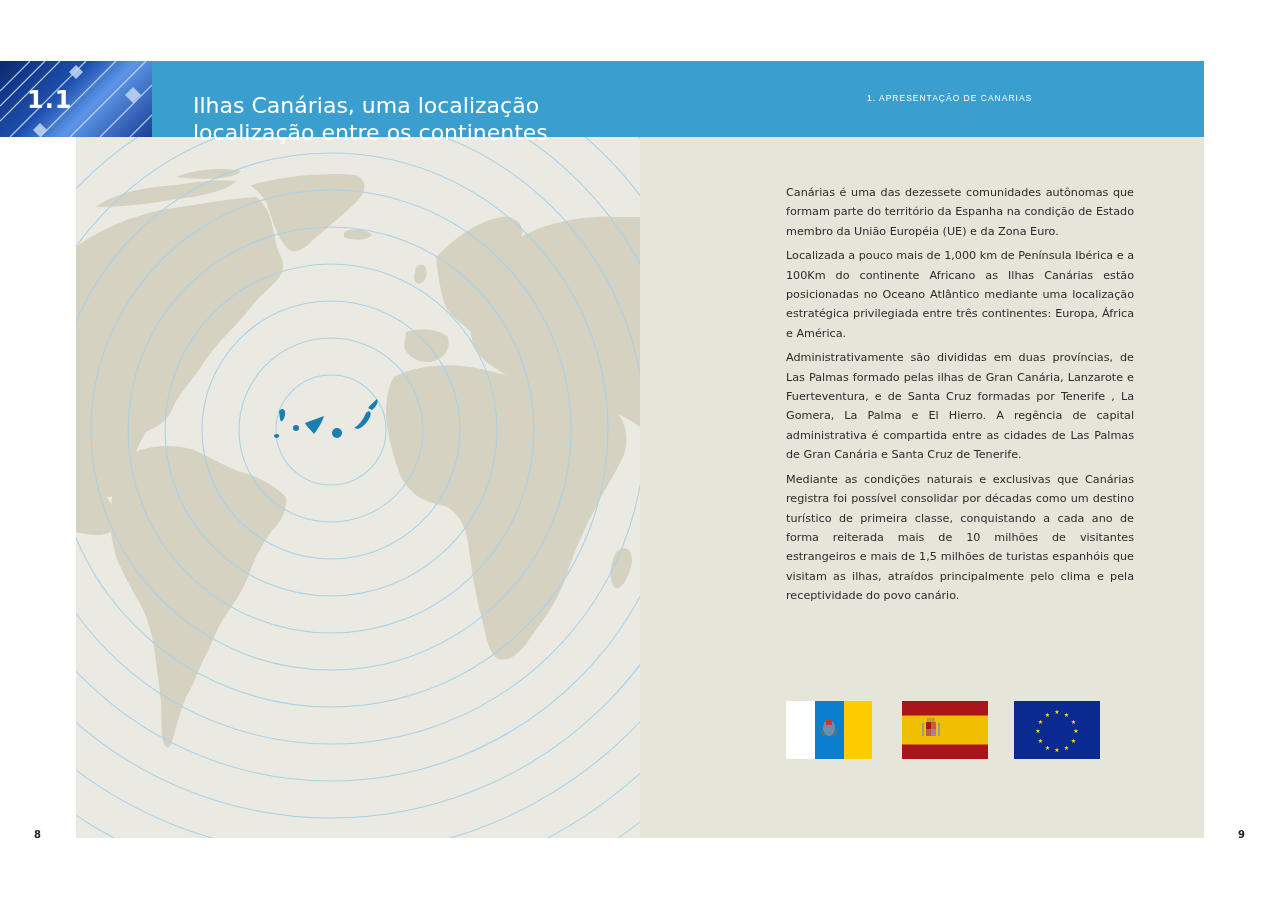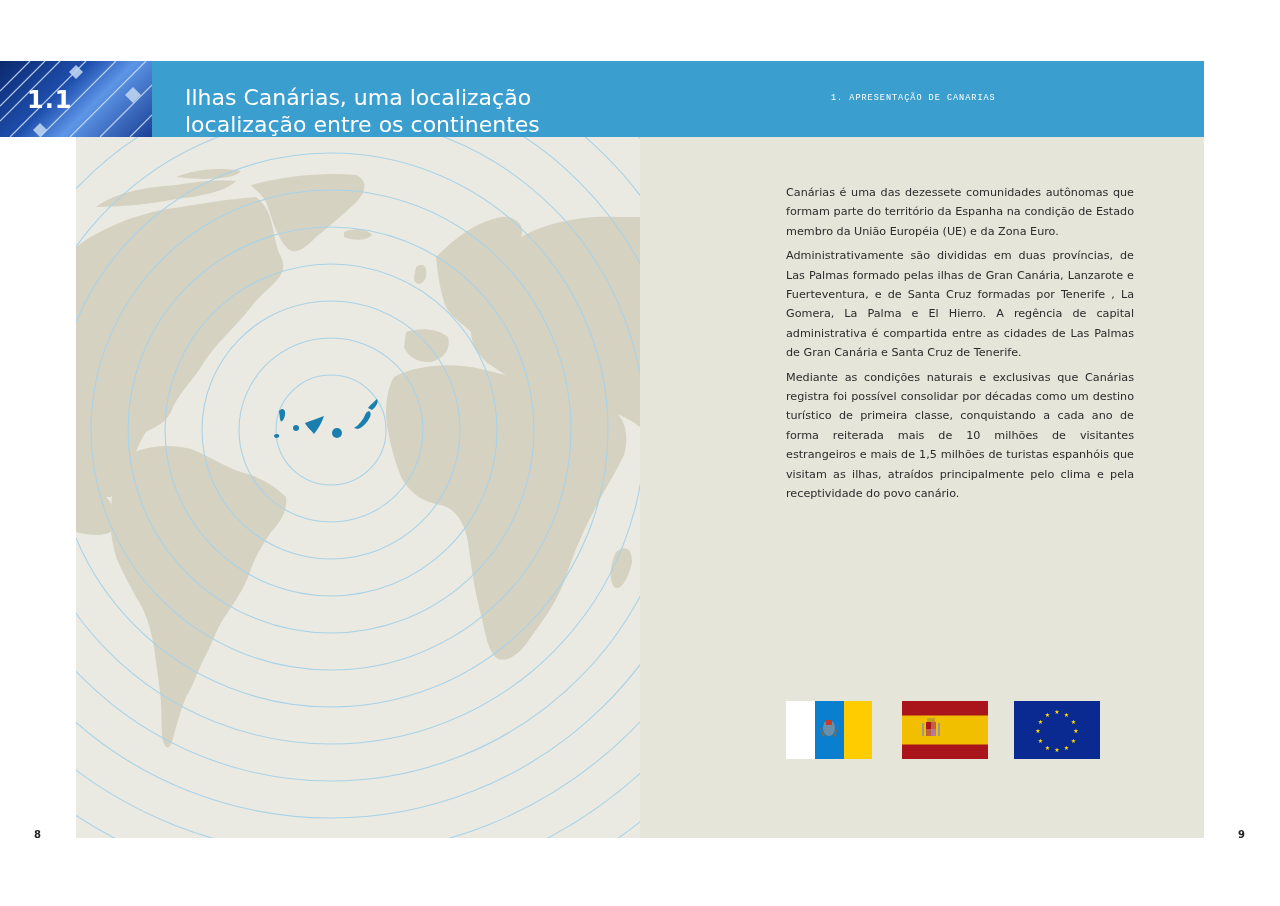--- a/index.html
+++ b/index.html
@@ -28,26 +28,26 @@
   .thumb svg { position:absolute; left:0; top:0; }
   .chapter-num {
     position:absolute; left:27px; top:86px; color:#ffffff;
     font-family:"DejaVu Sans", sans-serif; font-weight:bold; font-size:24px;
     letter-spacing:1px;
     text-align:right;
   }
   .title {
     position:absolute; left:177px; top:76px; color:#ffffff;
     font-family:"DejaVu Sans", sans-serif; font-size:22px; line-height:27px;
-    font-weight:normal; margin:8px;
+    font-weight:normal; margin:16px;
   }
   .title span { display:block; white-space:nowrap; }
   .section-label {
-    position:absolute; left:831px; top:93px; color:#ffffff;
-    font-family:Liberation Mono, monospace; font-size:8.5px; letter-spacing:1px;
+    position:absolute; left:867px; top:93px; color:#ffffff;
+    font-family:Liberation Sans, sans-serif; font-size:8.5px; letter-spacing:1px;
     white-space:nowrap;
   }
   .body-text {
     position:absolute; left:786px; top:183px; width:348px;
     font-family:"DejaVu Sans", sans-serif; font-size:11.2px; line-height:19.4px;
     color:#2b2b2b; text-align:justify;
   }
   .body-text p { margin:0 0 5px 0; }
   .flags { position:absolute; left:786px; top:701px; width:320px; height:58px; }
   .flag { position:absolute; top:0; width:86px; height:58px; overflow:hidden; }
@@ -149,20 +149,21 @@
 <div class="chapter-num">1.1</div>
 <div class="header-bar"></div>
 <h1 class="title">
   <span>Ilhas Canárias, uma localização</span>
   <span>localização entre os continentes</span>
 </h1>
 <div class="section-label">1. APRESENTAÇÃO DE CANARIAS</div>
 
 <div class="body-text">
   <p>Canárias é uma das dezessete comunidades autônomas que formam parte do território da Espanha na condição de Estado membro da União Européia (UE) e da Zona Euro.</p>
+  <p>Localizada a pouco mais de 1,000 km de Península Ibérica e a 100Km do continente Africano as Ilhas Canárias estão posicionadas no Oceano Atlântico mediante uma localização estratégica privilegiada entre três continentes: Europa, África e América.</p>
   <p>Administrativamente são divididas em duas províncias, de Las Palmas formado pelas ilhas de Gran Canária, Lanzarote e Fuerteventura, e de Santa Cruz formadas por Tenerife , La Gomera, La Palma e El Hierro. A regência de capital administrativa é compartida entre as cidades de Las Palmas de Gran Canária e Santa Cruz de Tenerife.</p>
   <p>Mediante as condições naturais e exclusivas que Canárias registra foi possível consolidar por décadas como um destino turístico de primeira classe, conquistando a cada ano de forma reiterada mais de 10 milhões de visitantes estrangeiros e mais de 1,5 milhões de turistas espanhóis que visitam as ilhas, atraídos principalmente pelo clima e pela receptividade do povo canário.</p>
 </div>
 
 <div class="flags">
   <div class="flag" style="left:0">
     <svg width="86" height="58" viewBox="0 0 86 58">
       <rect x="0" y="0" width="29" height="58" fill="#ffffff"></rect>
       <rect x="29" y="0" width="29" height="58" fill="#0a7fd0"></rect>
       <rect x="58" y="0" width="28" height="58" fill="#ffcc00"></rect>

